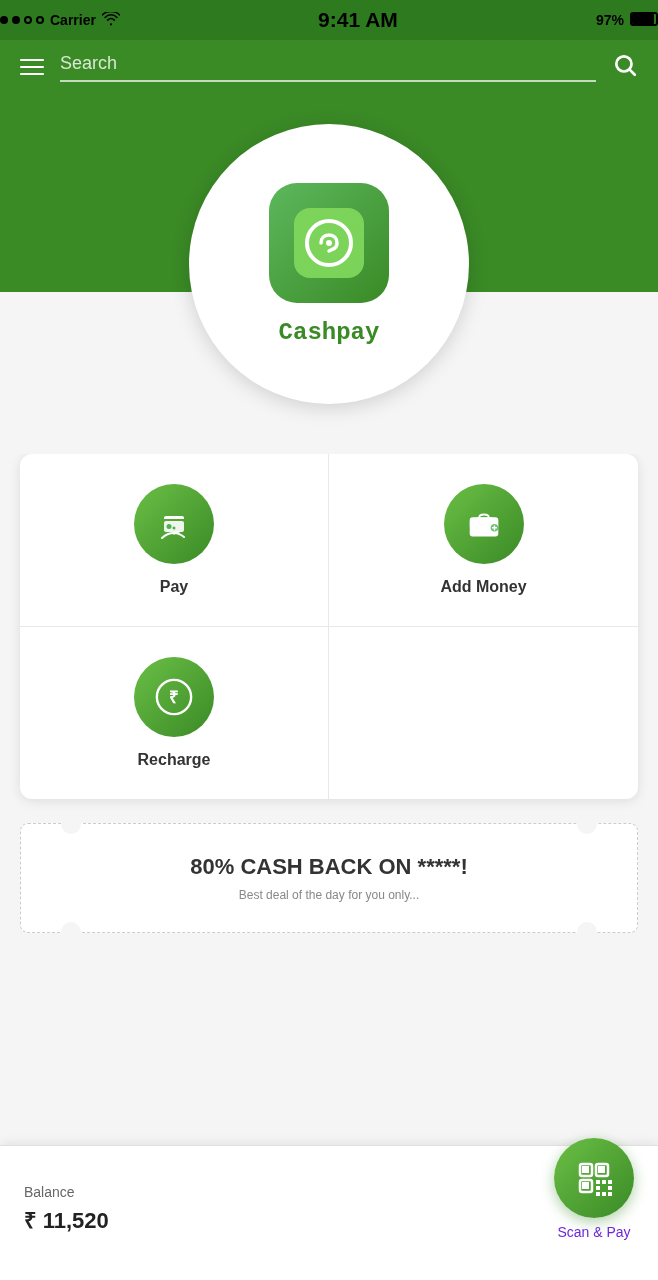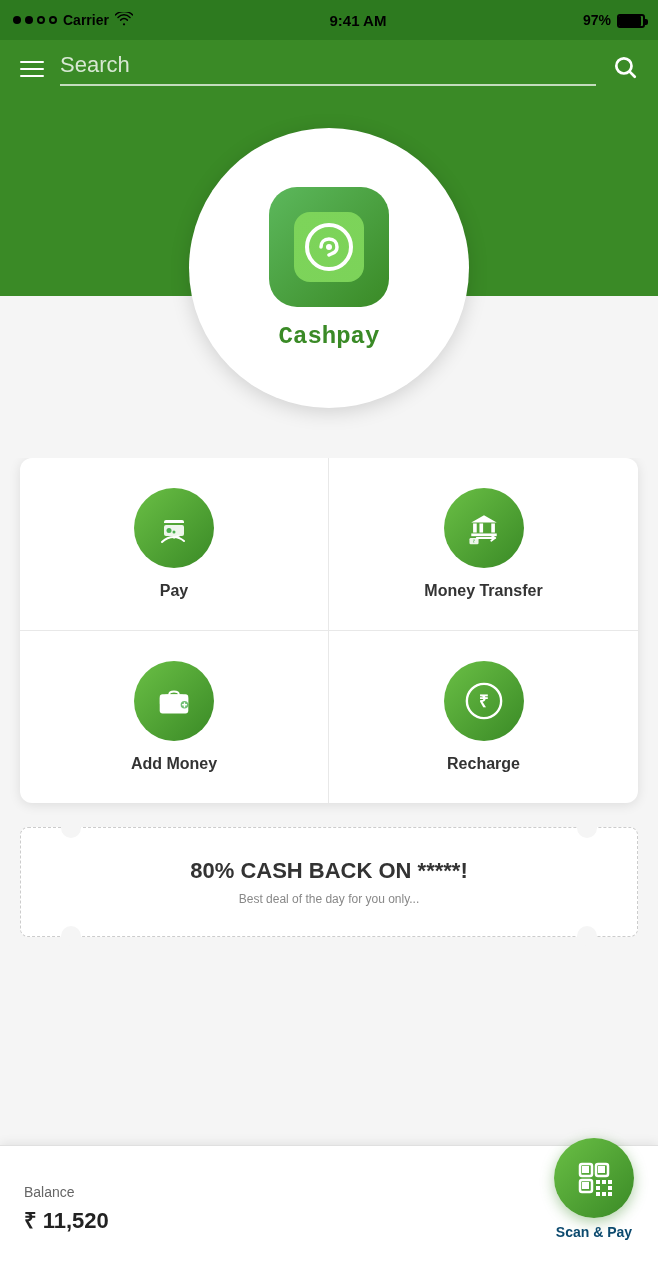--- a/index.html
+++ b/index.html
@@ -12,33 +12,33 @@
       overflow-x: hidden;
     }
 
     
     .status-bar {
       background: #2d7a1f;
       height: 40px;
       display: flex;
       align-items: center;
       justify-content: space-between;
-      padding: 0 13px;
+      padding: 0 0;
       color: #000;
       font-size: 14px;
       font-weight: 600;
     }
     .status-left { display: flex; align-items: center; gap: 6px; }
     .status-dots { display: flex; gap: 4px; }
     .dot { width: 8px; height: 8px; border-radius: 50%; }
     .dot.filled { background: #000; }
     .dot.empty { background: transparent; border: 2px solid #000; }
     .wifi-icon { font-size: 14px; }
-    .status-center { font-size: 15px; font-weight: 700; }
-    .status-right { display: flex; align-items: flex-end; gap: 6px; font-size: 14px; font-weight: 600; }
+    .status-center { font-size: 21px; font-weight: 700; }
+    .status-right { display: flex; align-items: flex-start; gap: 6px; font-size: 14px; font-weight: 600; }
     .battery {
       width: 28px; height: 14px; border: 2px solid #000; border-radius: 3px;
       position: relative; display: inline-block;
     }
     .battery::after {
       content: ''; position: absolute; right: -5px; top: 3px;
       width: 3px; height: 6px; background: #000; border-radius: 0 2px 2px 0;
     }
     .battery-fill {
       width: 90%; height: 100%; background: #000; border-radius: 1px;
@@ -58,21 +58,21 @@
     .hamburger-icon span {
       display: block; width: 24px; height: 2px; background: #fff; border-radius: 2px;
     }
     .search-input-wrapper {
       flex: 1;
       border-bottom: 2px solid rgba(255,255,255,0.7);
       padding-bottom: 6px;
     }
     .search-input {
       background: transparent; border: none; outline: none;
-      color: #fff; font-size: 22px; width: 100%;
+      color: #fff; font-size: 18px; width: 100%;
     }
     .search-input::placeholder { color: rgba(255,255,255,0.8); }
     .search-icon-btn { cursor: pointer; }
 
     
     .hero {
       background: linear-gradient(180deg, #3a8a26 0%, #3a8a26 55%, #f5f5f5 55%);
       display: flex;
       justify-content: center;
       align-items: center;
@@ -173,21 +173,21 @@
       display: flex; flex-direction: column; align-items: center;
       cursor: pointer; position: relative; top: -20px;
     }
     .scan-circle {
       width: 80px; height: 80px; border-radius: 50%;
       background: linear-gradient(135deg, #6abf45, #3a8a26);
       display: flex; align-items: center; justify-content: center;
       margin-bottom: 6px;
       box-shadow: 0 4px 14px rgba(58,138,38,0.4);
     }
-    .scan-label { font-size: 14px; color: #0c4a6e; font-weight: 700; }
+    .scan-label { font-size: 14px; color: #6d28d9; font-weight: 400; }
 
     .my-orders-section {
       display: flex; flex-direction: column; align-items: center;
       cursor: pointer;
     }
     .orders-icon { margin-bottom: 6px; }
     .orders-label { font-size: 14px; color: #333; font-weight: 500; }
 
     
     .bottom-spacer { height: 100px; }
@@ -269,39 +269,20 @@
           <rect x="10" y="17" width="20" height="11" rx="2" fill="white" opacity="0.9"></rect>
           <circle cx="15" cy="22.5" r="2.5" fill="#4caf50"></circle>
           <path d="M20 30c0 0 2-2 5-2" stroke="white" stroke-width="1.5" stroke-linecap="round"></path>
           <path d="M8 34c3-3 8-5 12-5s7 1.5 10 4" stroke="white" stroke-width="2" stroke-linecap="round" fill="none"></path>
           <circle cx="20" cy="24" r="1.5" fill="#4caf50"></circle>
         </svg>
       </div>
       <span class="service-label">Pay</span>
     </div>
 
-    <div class="service-item">
-      <div class="service-circle">
-        <svg width="44" height="44" viewBox="0 0 44 44" fill="none">
-
-          <polygon points="22,8 8,16 36,16" fill="white"></polygon>
-          <rect x="10" y="17" width="4" height="10" fill="white"></rect>
-          <rect x="17" y="17" width="4" height="10" fill="white"></rect>
-          <rect x="30" y="17" width="4" height="10" fill="white"></rect>
-          <rect x="8" y="28" width="28" height="3" fill="white"></rect>
-
-          <path d="M30 36l4-3-4-3" stroke="white" stroke-width="2" stroke-linecap="round" fill="none"></path>
-          <path d="M14 33h20" stroke="white" stroke-width="2" stroke-linecap="round"></path>
-
-          <rect x="6" y="33" width="10" height="7" rx="1.5" fill="white" opacity="0.9"></rect>
-          <text x="11" y="39" font-size="5" fill="#4caf50" text-anchor="middle">₹</text>
-        </svg>
-      </div>
-      <span class="service-label">Money Transfer</span>
-    </div>
 
     <div class="service-item">
       <div class="service-circle">
         <svg width="42" height="42" viewBox="0 0 42 42" fill="none">
           <rect x="6" y="14" width="30" height="20" rx="3" fill="white"></rect>
           <rect x="6" y="18" width="30" height="6" fill="white" opacity="0.5"></rect>
           <circle cx="32" cy="25" r="4" fill="rgba(76,175,80,0.8)"></circle>
 
           <path d="M6 18 Q10 14 14 14 L28 14 Q32 14 36 18" fill="white" opacity="0.7"></path>
 

